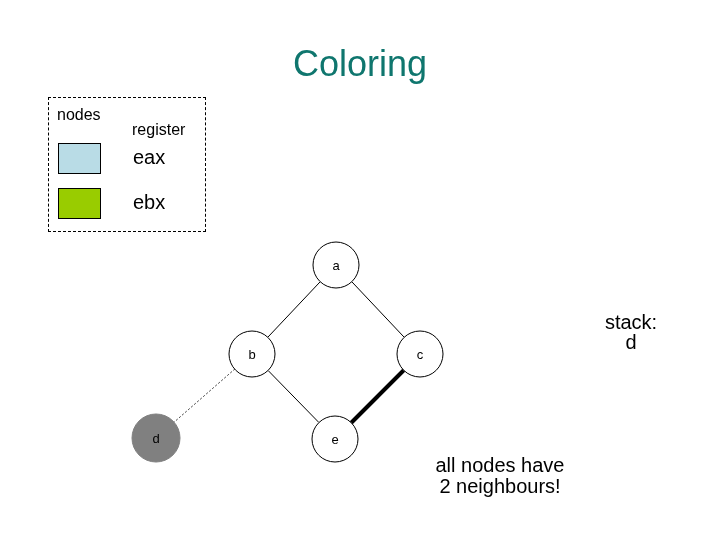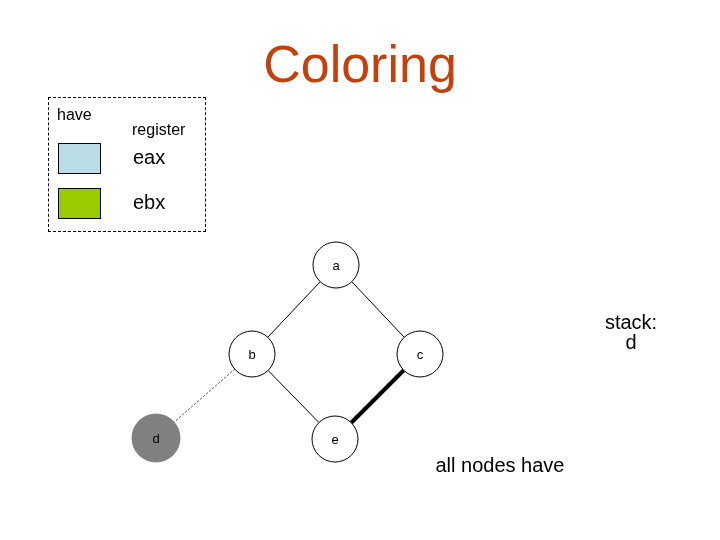--- a/index.html
+++ b/index.html
@@ -17,24 +17,24 @@
     color: #000000;
   }
 
   
   #title {
     position: absolute;
     left: 0;
     top: 40px;
     width: 720px;
     text-align: center;
-    font-size: 52px;
+    font-size: 36px;
     line-height: 48px;
     font-weight: normal;
-    color: #c2410c;
+    color: #0f766e;
     letter-spacing: 0px;
   }
 
   
   #legend {
     position: absolute;
     left: 48px;
     top: 97px;
     width: 158px;
     height: 135px;
@@ -109,21 +109,21 @@
   }
 </style>
 </head>
 <body>
 
 <div id="slide">
 
   <div id="title">Coloring</div>
 
   <div id="legend">
-    <div class="legend-head" id="legend-head-color">have</div>
+    <div class="legend-head" id="legend-head-color">nodes</div>
     <div class="legend-head" id="legend-head-register">register</div>
 
     <div class="swatch" id="swatch-eax" style="background: rgb(185, 220, 230);"></div>
     <div class="swatch" id="swatch-ebx" style="background: rgb(153, 204, 0);"></div>
 
     <div class="legend-label" id="legend-label-eax">eax</div>
     <div class="legend-label" id="legend-label-ebx">ebx</div>
   </div>
 
   <svg id="graph" viewBox="0 0 720 540" xmlns="http://www.w3.org/2000/svg">
@@ -151,15 +151,16 @@
       <div class="node-label" style="left: 310px; top: 433px;">e</div>
     </div>
 
   <div id="stack-text">
     <div>stack:</div>
     <div>d</div>
   </div>
 
   <div id="caption">
     <div>all nodes have</div>
+    <div>2 neighbours!</div>
   </div>
 
 </div>
 
 </body></html>

